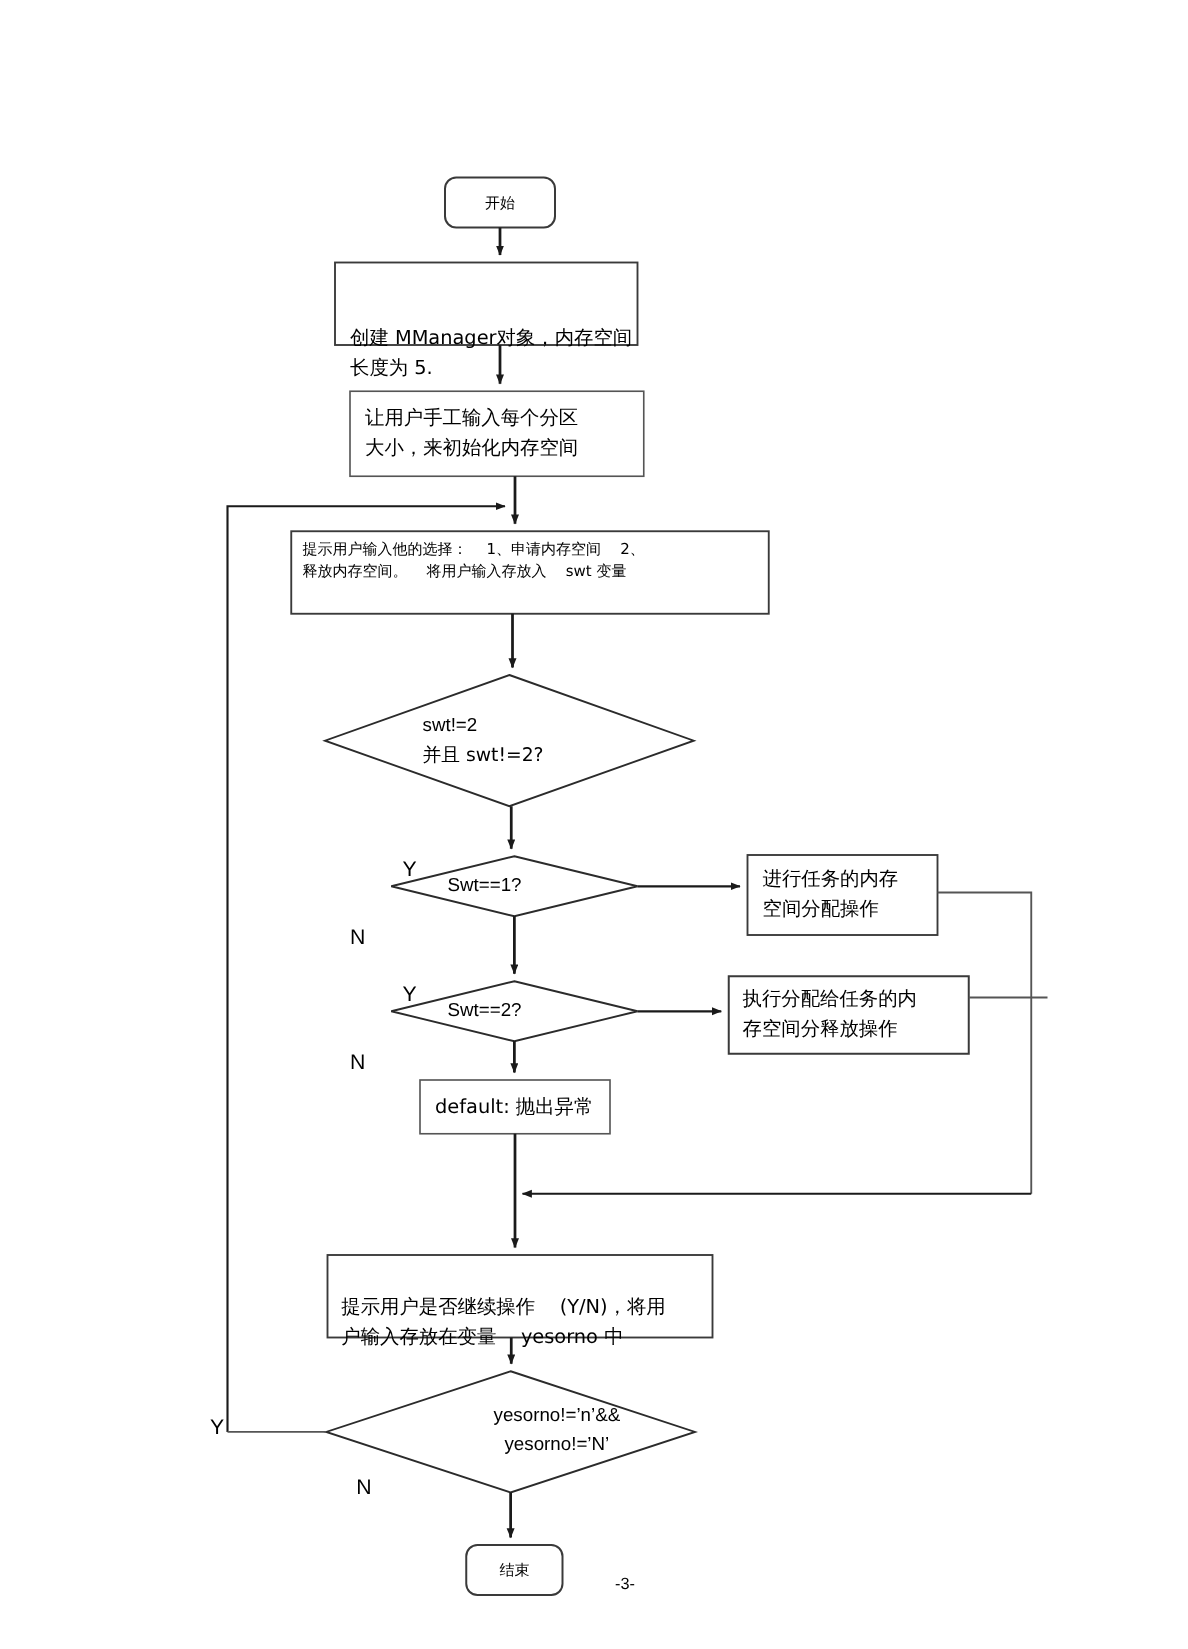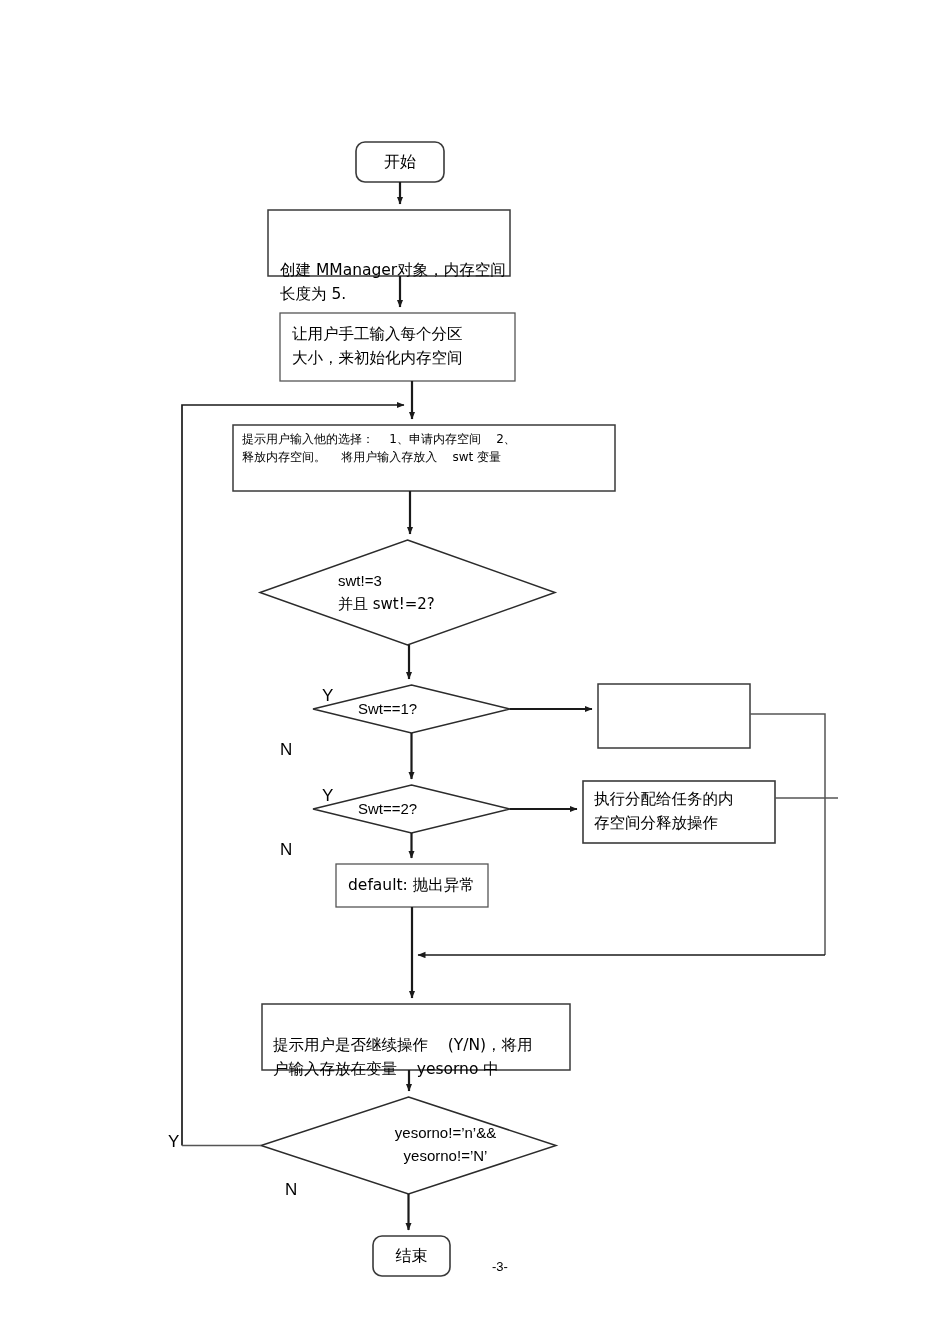--- a/index.html
+++ b/index.html
@@ -35,21 +35,21 @@
   }
   .node-text .line {
     display: block;
     white-space: pre;
     line-height: 1.52;
   }
   .cjk {
     font-family: "DejaVu Sans", "Liberation Sans", sans-serif;
   }
   .t-term {
-    font-size: 16px;
+    font-size: 12px;
     text-align: center;
     align-items: center;
   }
   .t-proc {
     font-size: 15.5px;
     text-align: left;
   }
   .t-dec {
     font-size: 15px;
     text-align: left;
@@ -155,28 +155,32 @@
     <span class="line cjk">让用户手工输入每个分区</span>
     <span class="line cjk">大小，来初始化内存空间</span>
   </div>
 
   <div class="node-text t-proc" style="left:242px; top:425px; width:373px; height:46px; font-size:12px;">
     <span class="line cjk">提示用户输入他的选择：    1、申请内存空间    2、</span>
     <span class="line cjk">释放内存空间。    将用户输入存放入    swt 变量</span>
   </div>
 
   <div class="node-text t-dec" style="left:338px; top:562px; width:210px; height:62px;">
-    <span class="line">swt!=3</span>
+    <span class="line">swt!=2</span>
     <span class="line cjk">并且 swt!=2?</span>
   </div>
 
   <div class="node-text t-dec" style="left:358px; top:697px; width:120px; height:24px;">
     <span class="line">Swt==1?</span>
   </div>
 
+  <div class="node-text t-proc" style="left:610px; top:684px; width:140px; height:64px;">
+    <span class="line cjk">进行任务的内存</span>
+    <span class="line cjk">空间分配操作</span>
+  </div>
 
   <div class="node-text t-dec" style="left:358px; top:797px; width:120px; height:24px;">
     <span class="line">Swt==2?</span>
   </div>
 
   <div class="node-text t-proc" style="left:594px; top:781px; width:181px; height:62px;">
     <span class="line cjk">执行分配给任务的内</span>
     <span class="line cjk">存空间分释放操作</span>
   </div>
 

